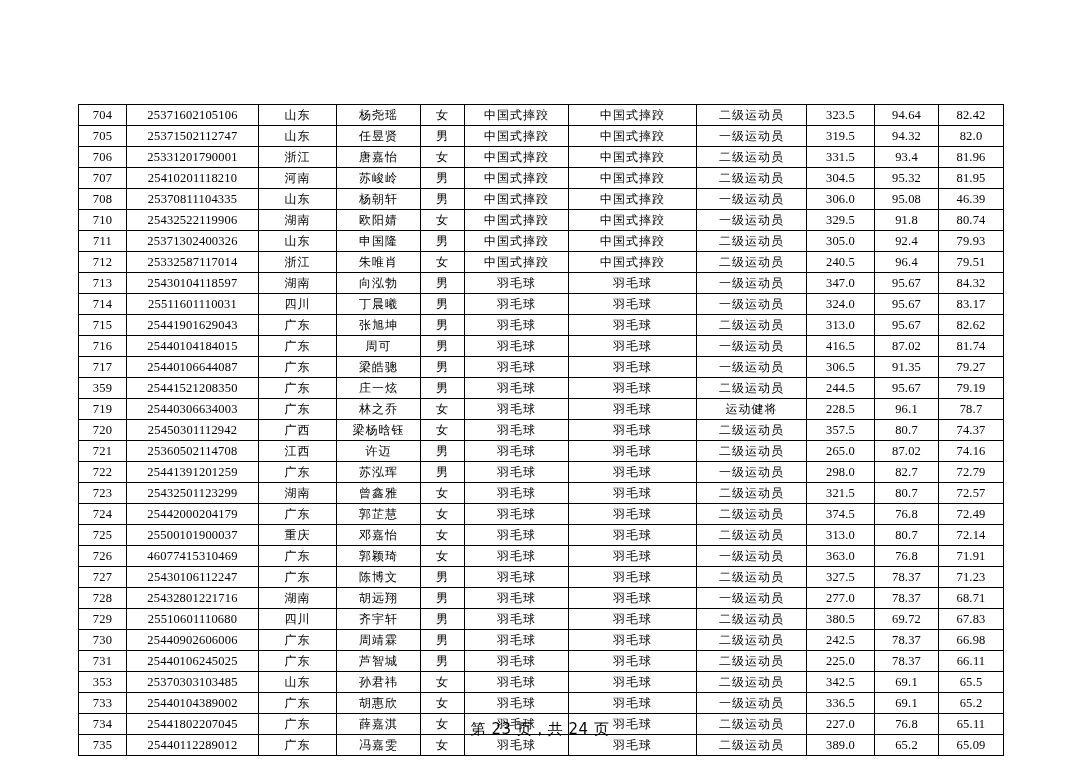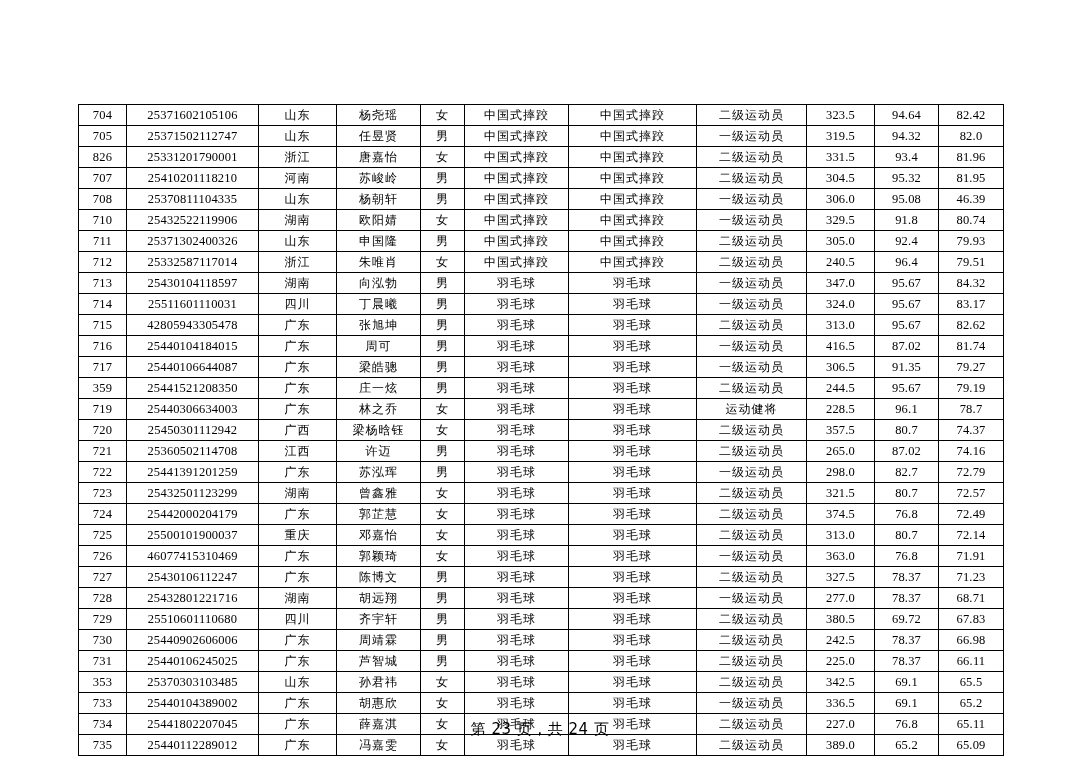--- a/index.html
+++ b/index.html
@@ -120,21 +120,21 @@
             <td class="cn">任昱贤</td>
             <td class="cn">男</td>
             <td class="cn">中国式摔跤</td>
             <td class="cn">中国式摔跤</td>
             <td class="cn">一级运动员</td>
             <td class="num-cell">319.5</td>
             <td class="num-cell">94.32</td>
             <td class="num-cell">82.0</td>
           </tr>
           <tr>
-            <td class="num-cell">826</td>
+            <td class="num-cell">706</td>
             <td class="num-cell">25331201790001</td>
             <td class="cn">浙江</td>
             <td class="cn">唐嘉怡</td>
             <td class="cn">女</td>
             <td class="cn">中国式摔跤</td>
             <td class="cn">中国式摔跤</td>
             <td class="cn">二级运动员</td>
             <td class="num-cell">331.5</td>
             <td class="num-cell">93.4</td>
             <td class="num-cell">81.96</td>
@@ -225,21 +225,21 @@
             <td class="cn">男</td>
             <td class="cn">羽毛球</td>
             <td class="cn">羽毛球</td>
             <td class="cn">一级运动员</td>
             <td class="num-cell">324.0</td>
             <td class="num-cell">95.67</td>
             <td class="num-cell">83.17</td>
           </tr>
           <tr>
             <td class="num-cell">715</td>
-            <td class="num-cell">42805943305478</td>
+            <td class="num-cell">25441901629043</td>
             <td class="cn">广东</td>
             <td class="cn">张旭坤</td>
             <td class="cn">男</td>
             <td class="cn">羽毛球</td>
             <td class="cn">羽毛球</td>
             <td class="cn">二级运动员</td>
             <td class="num-cell">313.0</td>
             <td class="num-cell">95.67</td>
             <td class="num-cell">82.62</td>
           </tr>

